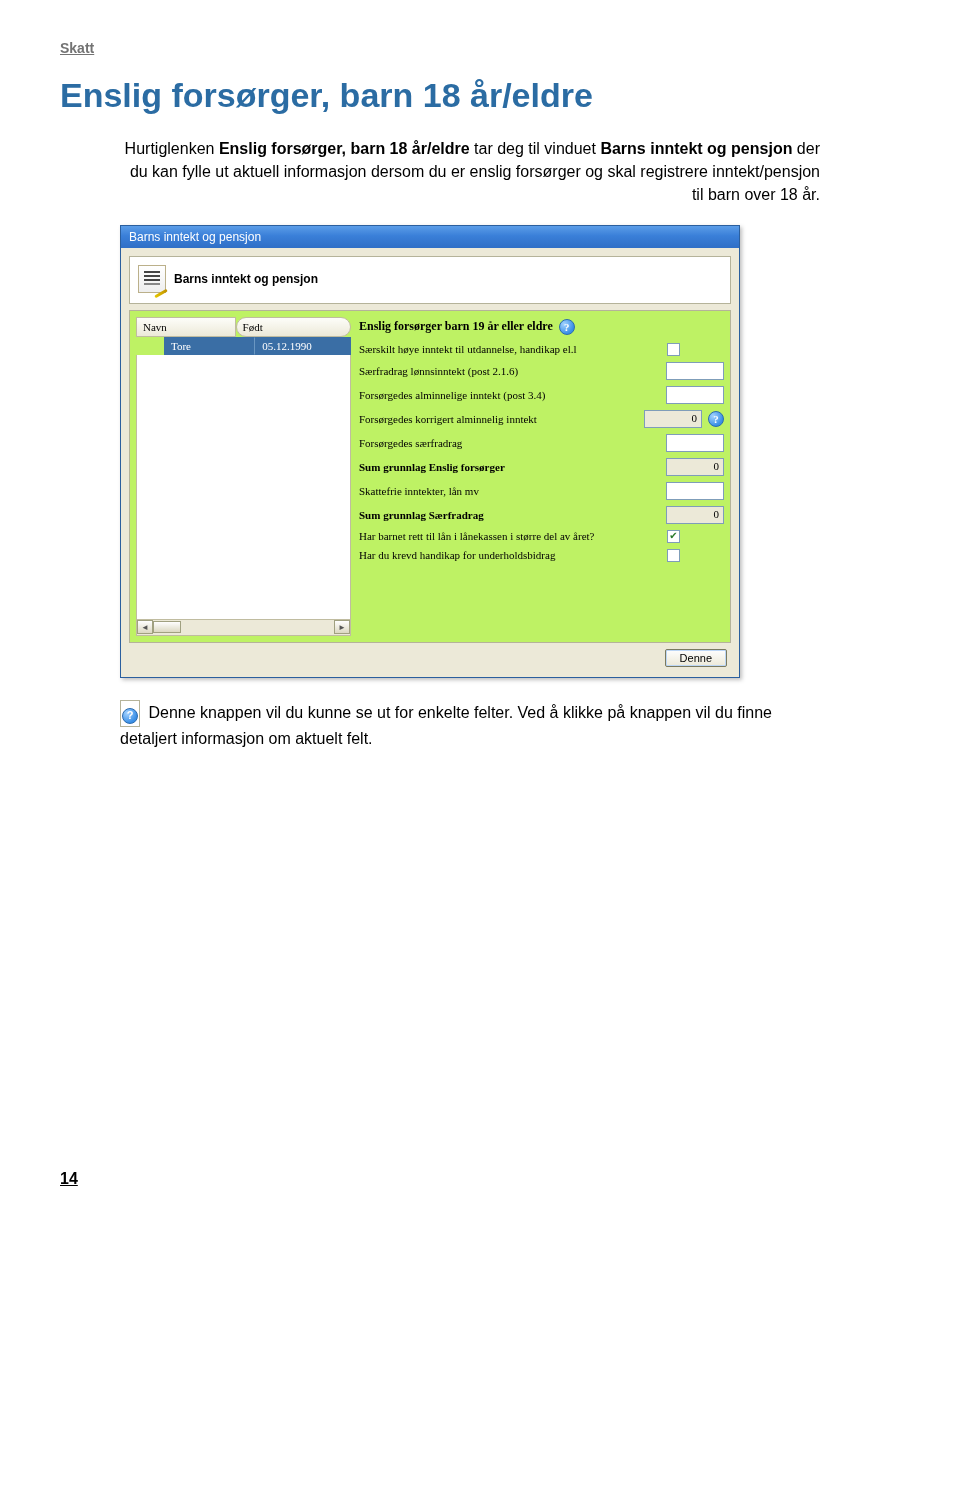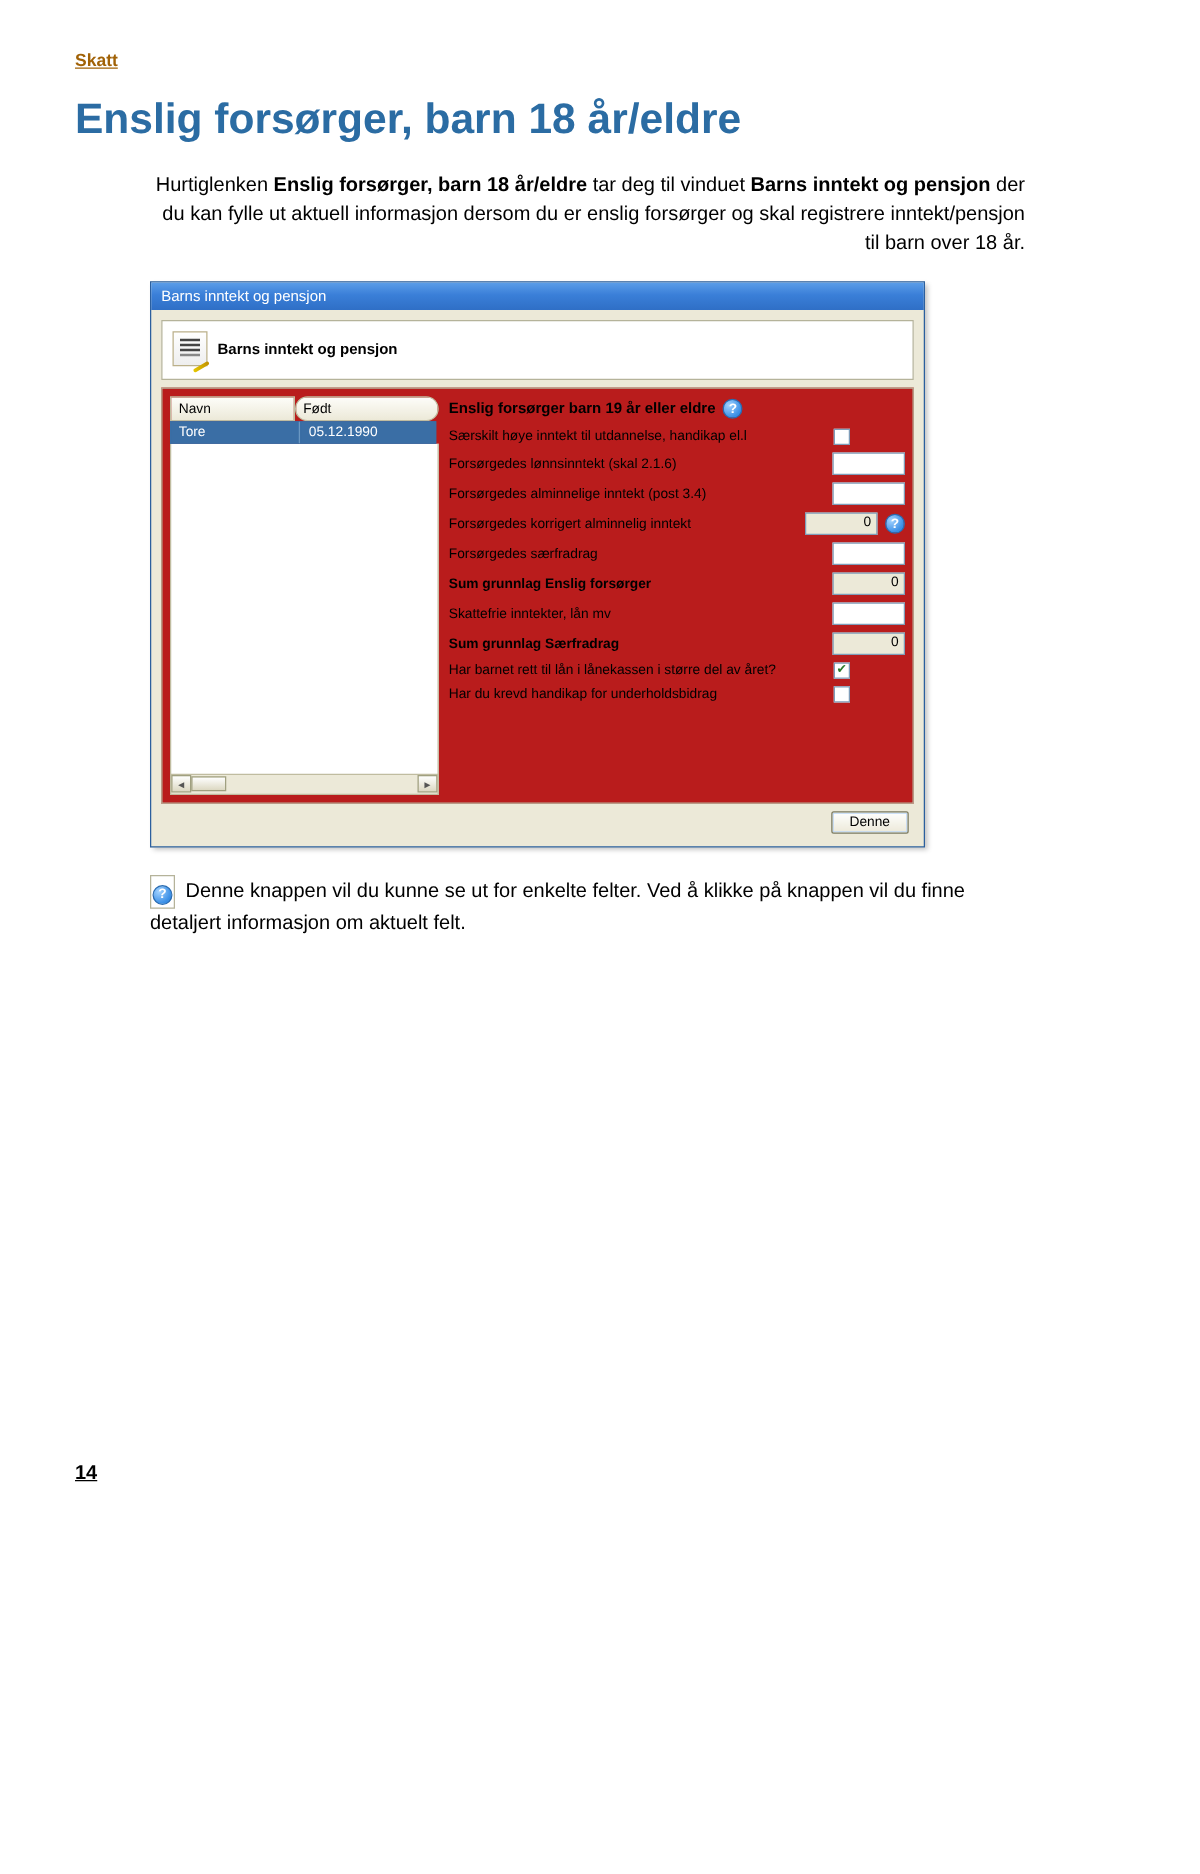--- a/index.html
+++ b/index.html
@@ -9,21 +9,21 @@
     font-family: Arial, Helvetica, sans-serif;
     background: #fff;
     color: #000;
     width: 960px;
   }
   .page-header {
     font-size: 14px;
     font-weight: bold;
     text-decoration: underline;
     margin-bottom: 20px;
-    color: #a16207;
+    color: #737373;
   }
   h1.title {
     font-family: Arial, Helvetica, sans-serif;
     font-weight: bold;
     font-size: 34px;
     color: #2b6ca3;
     margin: 10px 0 22px 0;
   }
   .intro {
     font-size: 16px;
@@ -74,24 +74,25 @@
     box-shadow: 0 4px 0 #444, 0 8px 0 #444, 0 12px 0 #888;
   }
   .banner-icon .pen {
     position:absolute; right:-3px; bottom:-3px; width:14px; height:3px;
     background:linear-gradient(to right,#e6c800,#c09000);
     transform: rotate(-30deg);
     border-radius:2px;
   }
   .banner-title { font-weight: bold; font-size: 12px; }
   .panel {
-    background: #b91c1c;
+    background: #bef264;
     border: 1px solid #b5b39a;
     padding: 6px;
     position: relative;
+    font-family: Liberation Serif, serif;
   }
   .panel-content {
     display: flex;
     gap: 8px;
   }
   .grid-col {
     width: 215px;
     flex: 0 0 auto;
   }
   .grid-head {
@@ -101,20 +102,21 @@
   .grid-head .h {
     padding: 3px 6px;
     border: 1px solid #c0bca0;
     background: linear-gradient(#fdfdf9,#ece9d8);
   }
   .h-name { width: 105px; }
   .h-born { width: 122px; border-left: none; border-radius: 10px; }
   .grid-row {
     display:flex;
     font-size: 11px;
+    margin-left: 28px;
   }
   .grid-row .c {
     padding: 2px 6px;
     color:#fff;
     background:#3a6ea5;
   }
   .c-name { width:104px; border:1px solid #3a6ea5; border-right:1px solid #6a97c2;}
   .c-born { width:109px; border:1px solid #3a6ea5;}
   .grid-empty {
     height: 265px;
@@ -258,21 +260,21 @@
           <div class="form-title">
             <span>Enslig forsørger barn 19 år eller eldre</span>
             <span class="help-icon">?</span>
           </div>
           <div id="form-rows">
               <div class="frow">
                 <div class="flabel">Særskilt høye inntekt til utdannelse, handikap el.l</div>
                 <span class="chk"></span>
               </div>
               <div class="frow">
-                <div class="flabel">Forsørgedes lønnsinntekt (skal 2.1.6)</div>
+                <div class="flabel">Særfradrag lønnsinntekt (post 2.1.6)</div>
                 <div class="field-box"></div>
               </div>
               <div class="frow">
                 <div class="flabel">Forsørgedes alminnelige inntekt (post 3.4)</div>
                 <div class="field-box"></div>
               </div>
               <div class="frow">
                 <div class="flabel">Forsørgedes korrigert alminnelig inntekt</div>
                 <div class="field-box ro">0</div>
                 <span class="help-icon">?</span>

